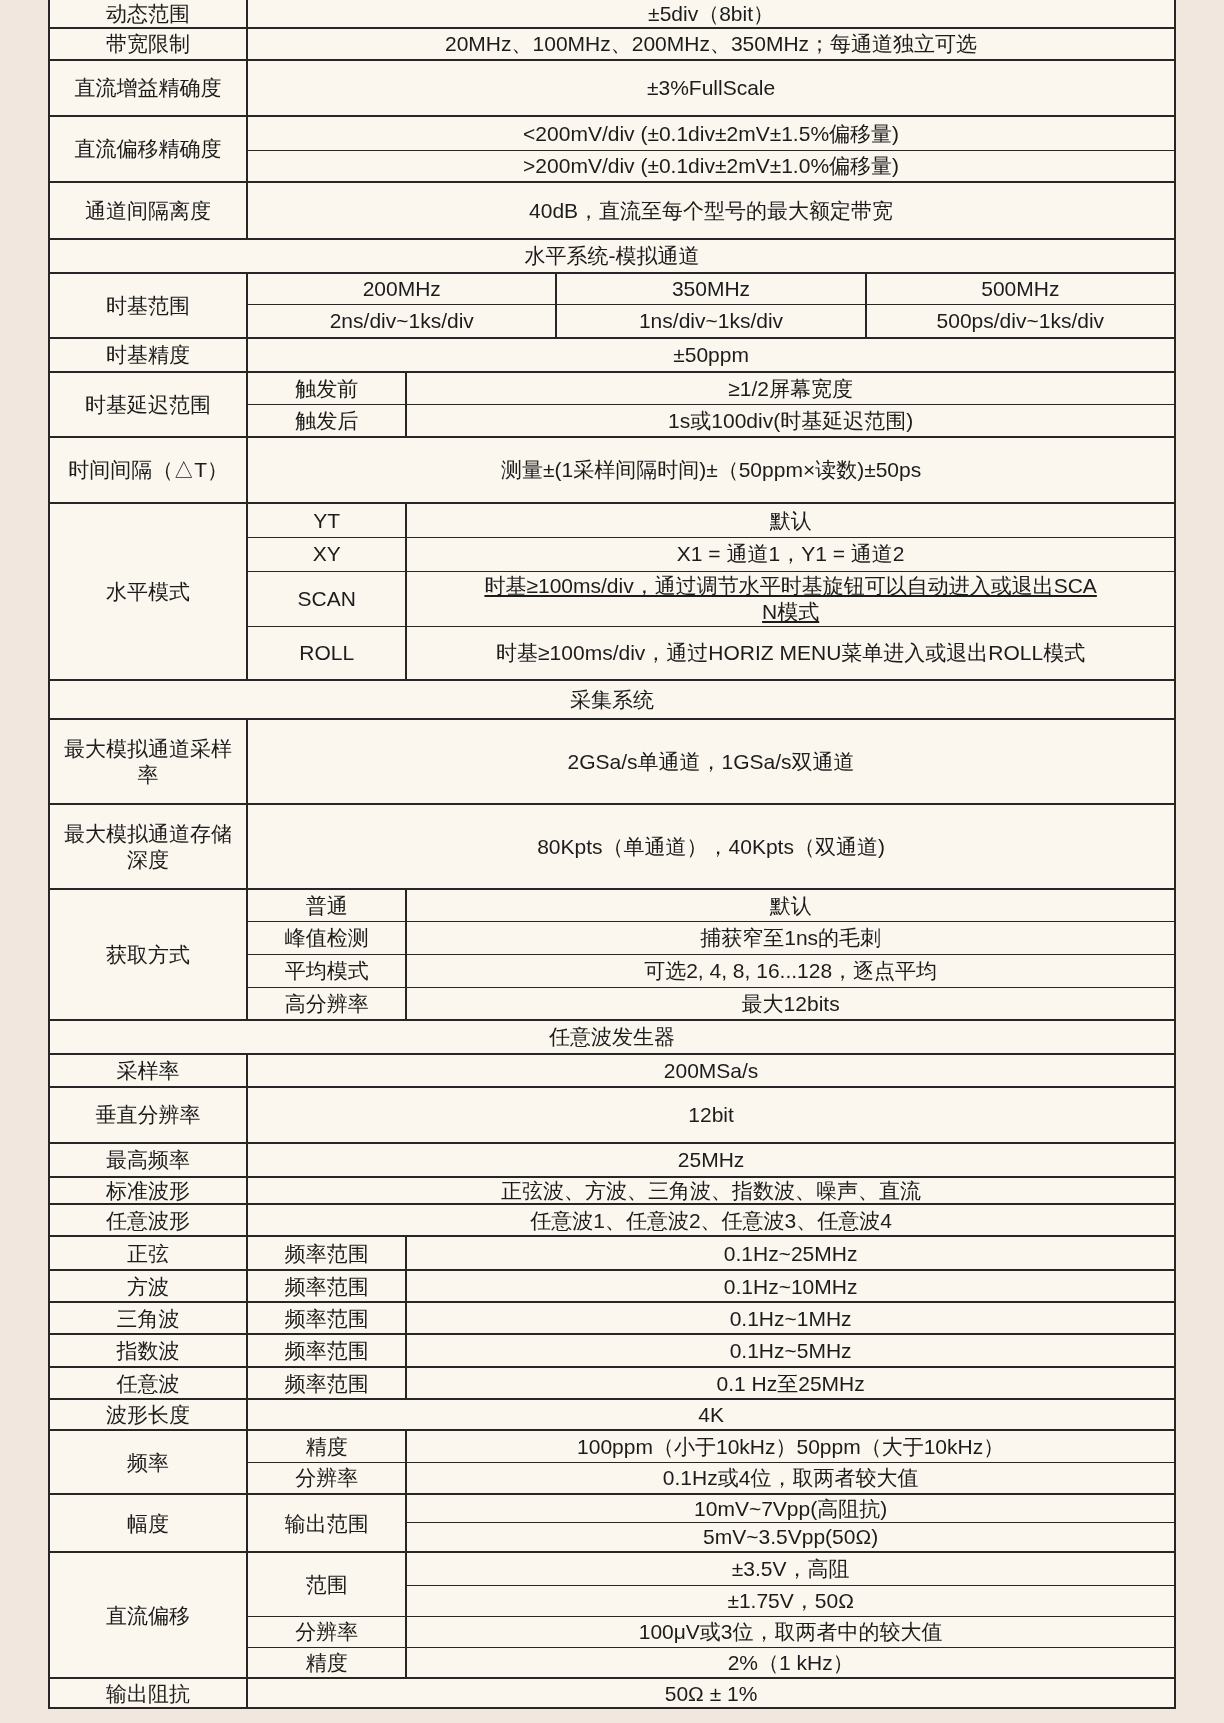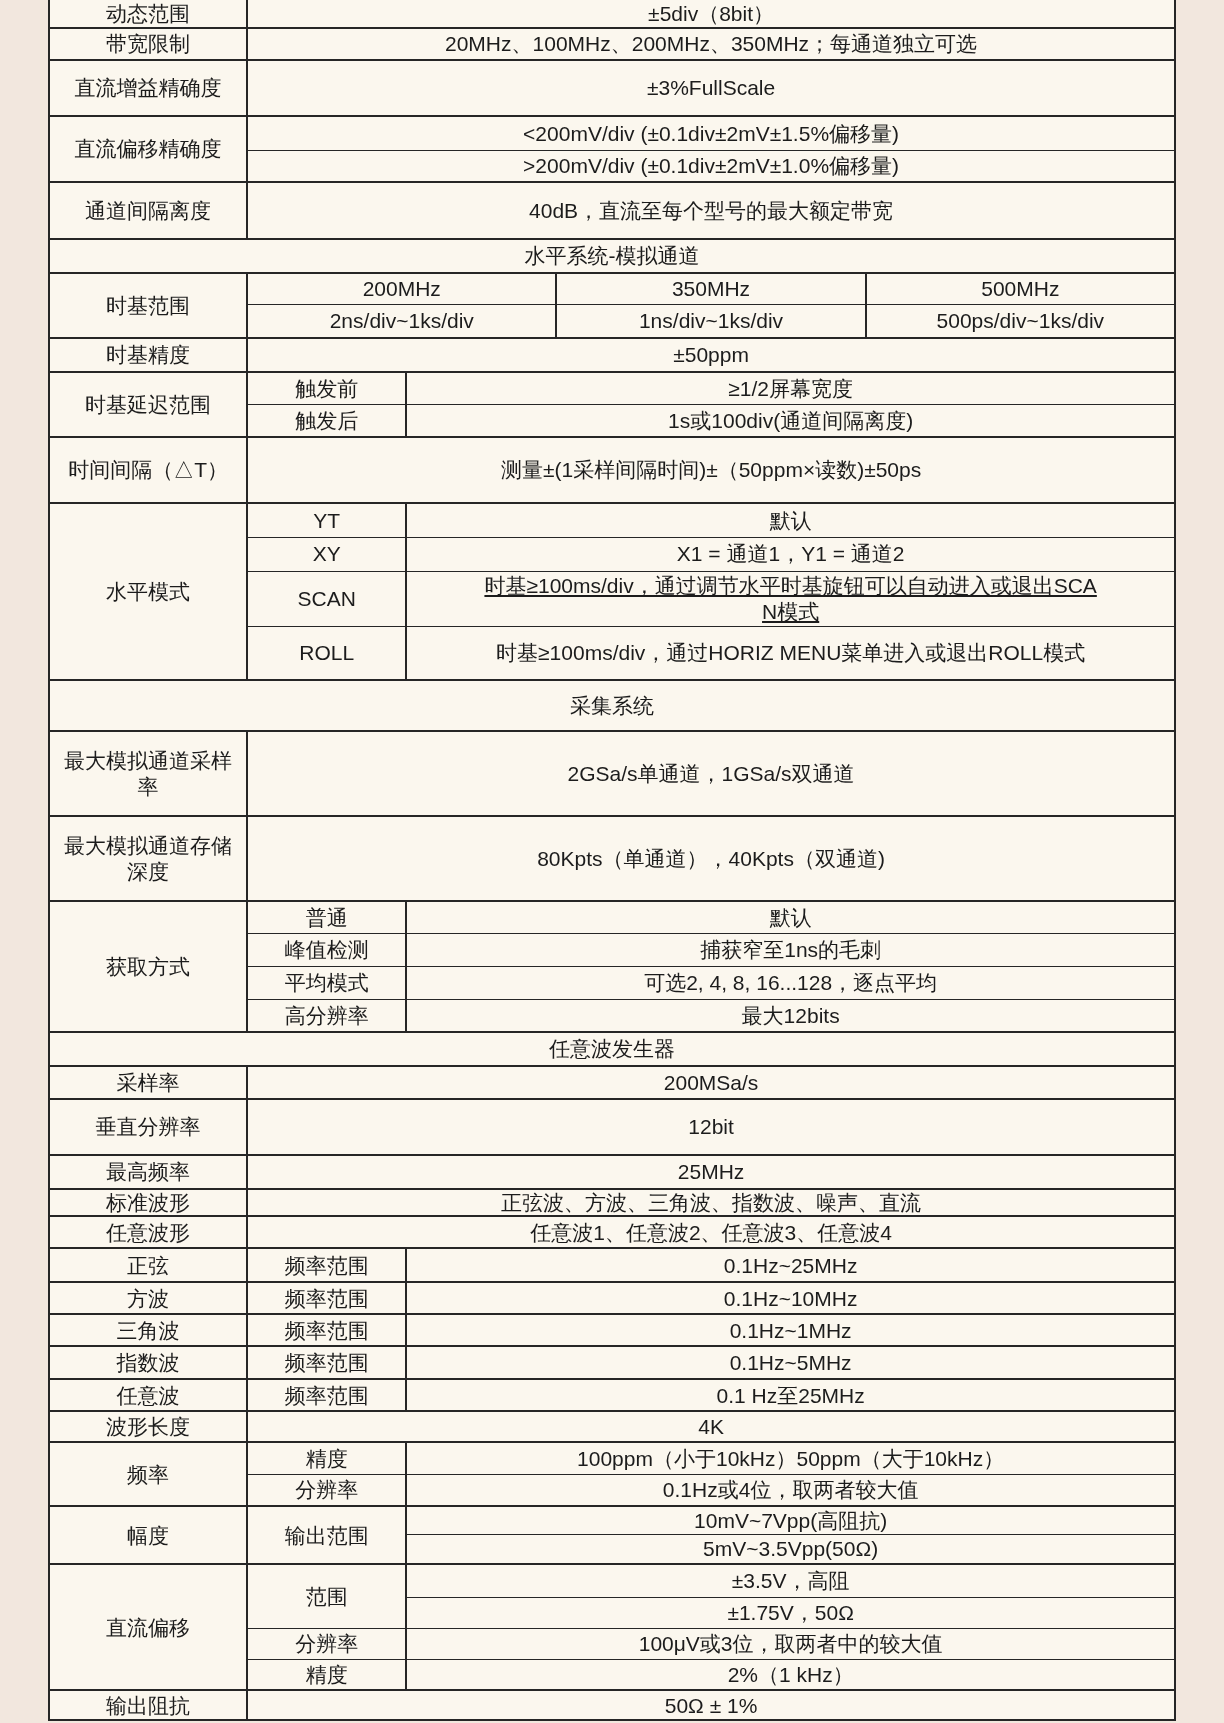--- a/index.html
+++ b/index.html
@@ -106,21 +106,21 @@
       <td colspan="4">±50ppm</td>
     </tr>
 
     <tr style="height:32px">
       <td class="lbl" rowspan="2">时基延迟范围</td>
       <td>触发前</td>
       <td colspan="3">≥1/2屏幕宽度</td>
     </tr>
     <tr class="thin" style="height:33px">
       <td>触发后</td>
-      <td colspan="3">1s或100div(通道间隔离度)</td>
+      <td colspan="3">1s或100div(时基延迟范围)</td>
     </tr>
 
     <tr style="height:66px">
       <td class="lbl">时间间隔（△T）</td>
       <td colspan="4">测量±(1采样间隔时间)±（50ppm×读数)±50ps</td>
     </tr>
 
     <tr style="height:34px">
       <td class="lbl" rowspan="4">水平模式</td>
       <td>YT</td>
@@ -132,21 +132,21 @@
     </tr>
     <tr class="thin" style="height:55px">
       <td>SCAN</td>
       <td colspan="3"><span class="narrow">时基≥100ms/div，通过调节水平时基旋钮可以自动进入或退出SCAN模式</span></td>
     </tr>
     <tr class="thin" style="height:54px">
       <td>ROLL</td>
       <td colspan="3">时基≥100ms/div，通过HORIZ MENU菜单进入或退出ROLL模式</td>
     </tr>
 
-    <tr style="height:51px">
+    <tr style="height:39px">
       <td colspan="5">采集系统</td>
     </tr>
 
     <tr style="height:85px">
       <td class="lbl">最大模拟通道采样率</td>
       <td colspan="4">2GSa/s单通道，1GSa/s双通道</td>
     </tr>
 
     <tr style="height:85px">
       <td class="lbl">最大模拟通道存储深度</td>

